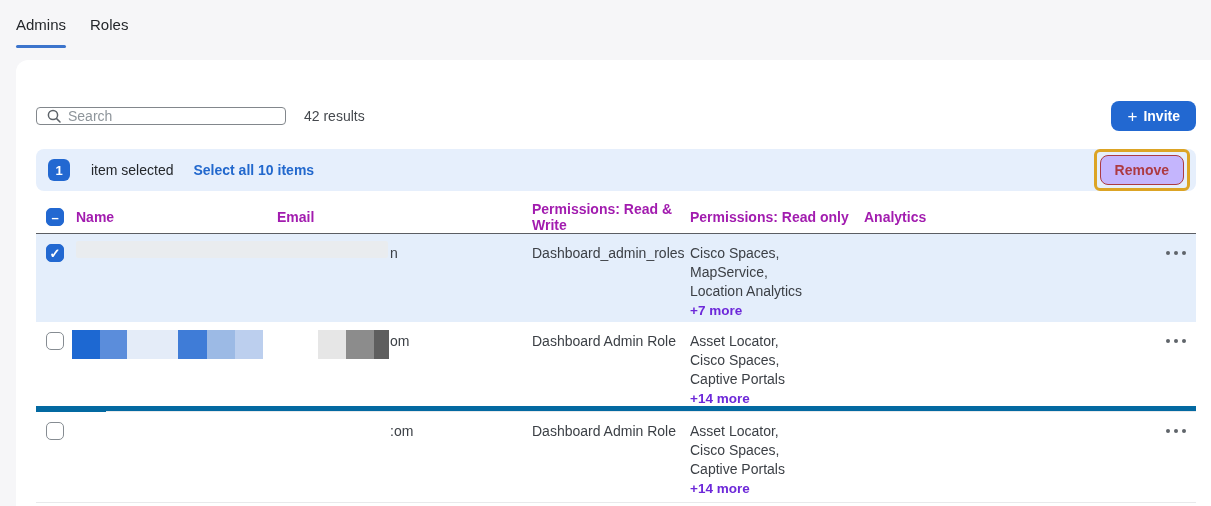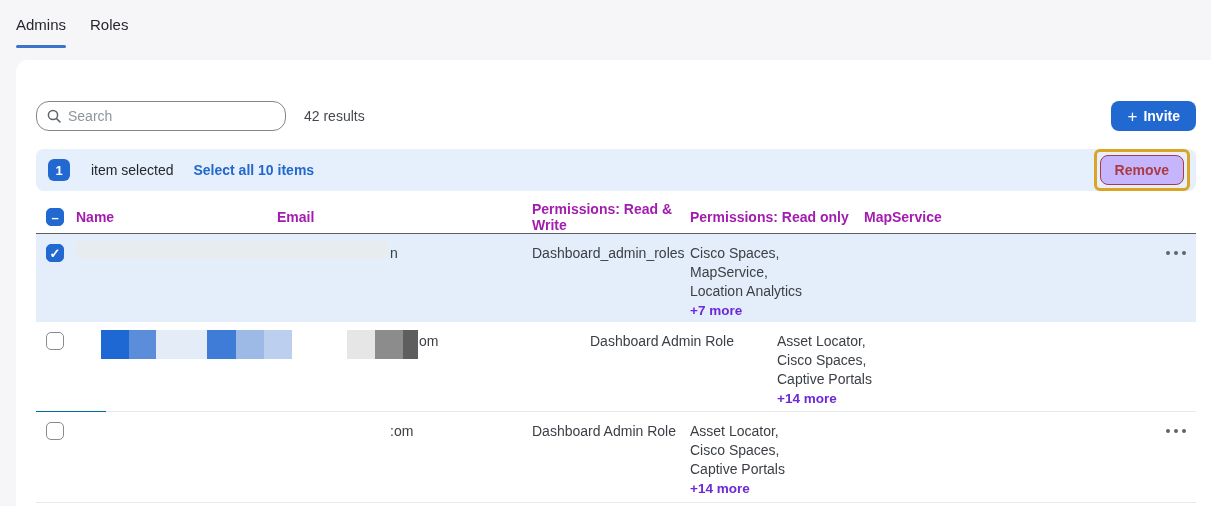--- a/index.html
+++ b/index.html
@@ -11,21 +11,21 @@
   .tab { font-size:15px; color:#24272b; cursor:pointer; padding-bottom:10px; position:relative; }
   .tab.active::after { content:""; position:absolute; left:0; right:0; bottom:0; height:3px;
     background:#3c74cc; border-radius:2px; }
 
   
   .card { position:absolute; top:60px; left:16px; right:0; bottom:-8px;
     background:#ffffff; border-radius:12px 0 0 0; padding:0 15px 0 20px; }
 
   
   .toolbar { display:flex; align-items:center; margin-top:41px; height:30px; }
-  .searchbox { width:250px; height:30px; border:1.5px solid #82878c; border-radius:13px;
+  .searchbox { width:250px; height:18px; border:1.5px solid #82878c; border-radius:4px;
     display:flex; align-items:center; padding:0 10px; gap:7px; background:#fff; }
   .searchbox svg { flex:0 0 auto; }
   .searchbox input { border:none; outline:none; flex:1; font-size:14px; color:#3c4046;
     font-family:"Liberation Sans", sans-serif; background:transparent; }
   .searchbox input::placeholder { color:#8e959b; }
   .results { margin-left:18px; font-size:14px; color:#44484d; }
   .invite-btn { margin-left:auto; height:30px; padding:0 16px; background:#2268d1; color:#fff;
     border:none; border-radius:8px; font-size:14px; font-weight:bold; display:flex;
     align-items:center; gap:6px; cursor:pointer; font-family:"Liberation Sans", sans-serif; }
   .invite-btn .plus { font-size:17px; font-weight:normal; line-height:1; }
@@ -42,21 +42,21 @@
     border-radius:8px; color:#ad3a42; font-size:14px; font-weight:bold; cursor:pointer;
     font-family:"Liberation Sans", sans-serif; }
 
   
   .table { margin-top:10px; }
   .tr { display:grid; grid-template-columns:40px 456px 158px 174px 200px 92px 40px; }
   .thead { height:33px; align-items:center; border-bottom:1.5px solid #5b5e63; }
   .th { font-size:14px; font-weight:bold; color:#a21caf; }
   .row { position:relative; padding-top:10px; font-size:14px; line-height:19px; }
   .row-0 { height:88px; background:#e4eefb; }
-  .row-1 { height:90px; border-bottom:1px solid #0369a1;gap:29px; }
+  .row-1 { height:90px; border-bottom:6px solid #0369a1; }
   .row-2 { height:91px; }
   .row-2::before { content:""; position:absolute; top:-1px; left:70px; right:0; height:1px; background:#e8e9eb; }
   .row-2::after  { content:""; position:absolute; bottom:0; left:0; right:0; height:1px; background:#e8e9eb; }
 
   .cb { width:18px; height:18px; border-radius:5px; margin-left:10px; cursor:pointer; }
   .cb.unchecked { background:#fff; border:1.5px solid #868c92; }
   .cb.checked, .cb.indeterminate { background:#2268d1; border:1.5px solid #2268d1;
     color:#fff; display:flex; align-items:center; justify-content:center; }
   .thead .cb { margin-top:0; }
   .cb .glyph { font-size:13px; font-weight:bold; line-height:1; }
@@ -112,21 +112,21 @@
 
     <div class="tr thead">
       <div class="cb indeterminate">
         <span class="glyph">–</span>
       </div>
       <div class="th">
         <span style="display:inline-block;width:201px;">Name</span><span>Email</span>
       </div>
       <div class="th">Permissions: Read &amp; Write</div>
       <div class="th">Permissions: Read only</div>
-      <div class="th">MapService</div>
+      <div class="th">Analytics</div>
       <div class="th"></div>
     </div>
 
     <div class="tr row row-0">
       <div>
           <div class="cb checked">
         <span class="glyph">✓</span>
       </div>
         </div>
       <div class="name-email-cell">

